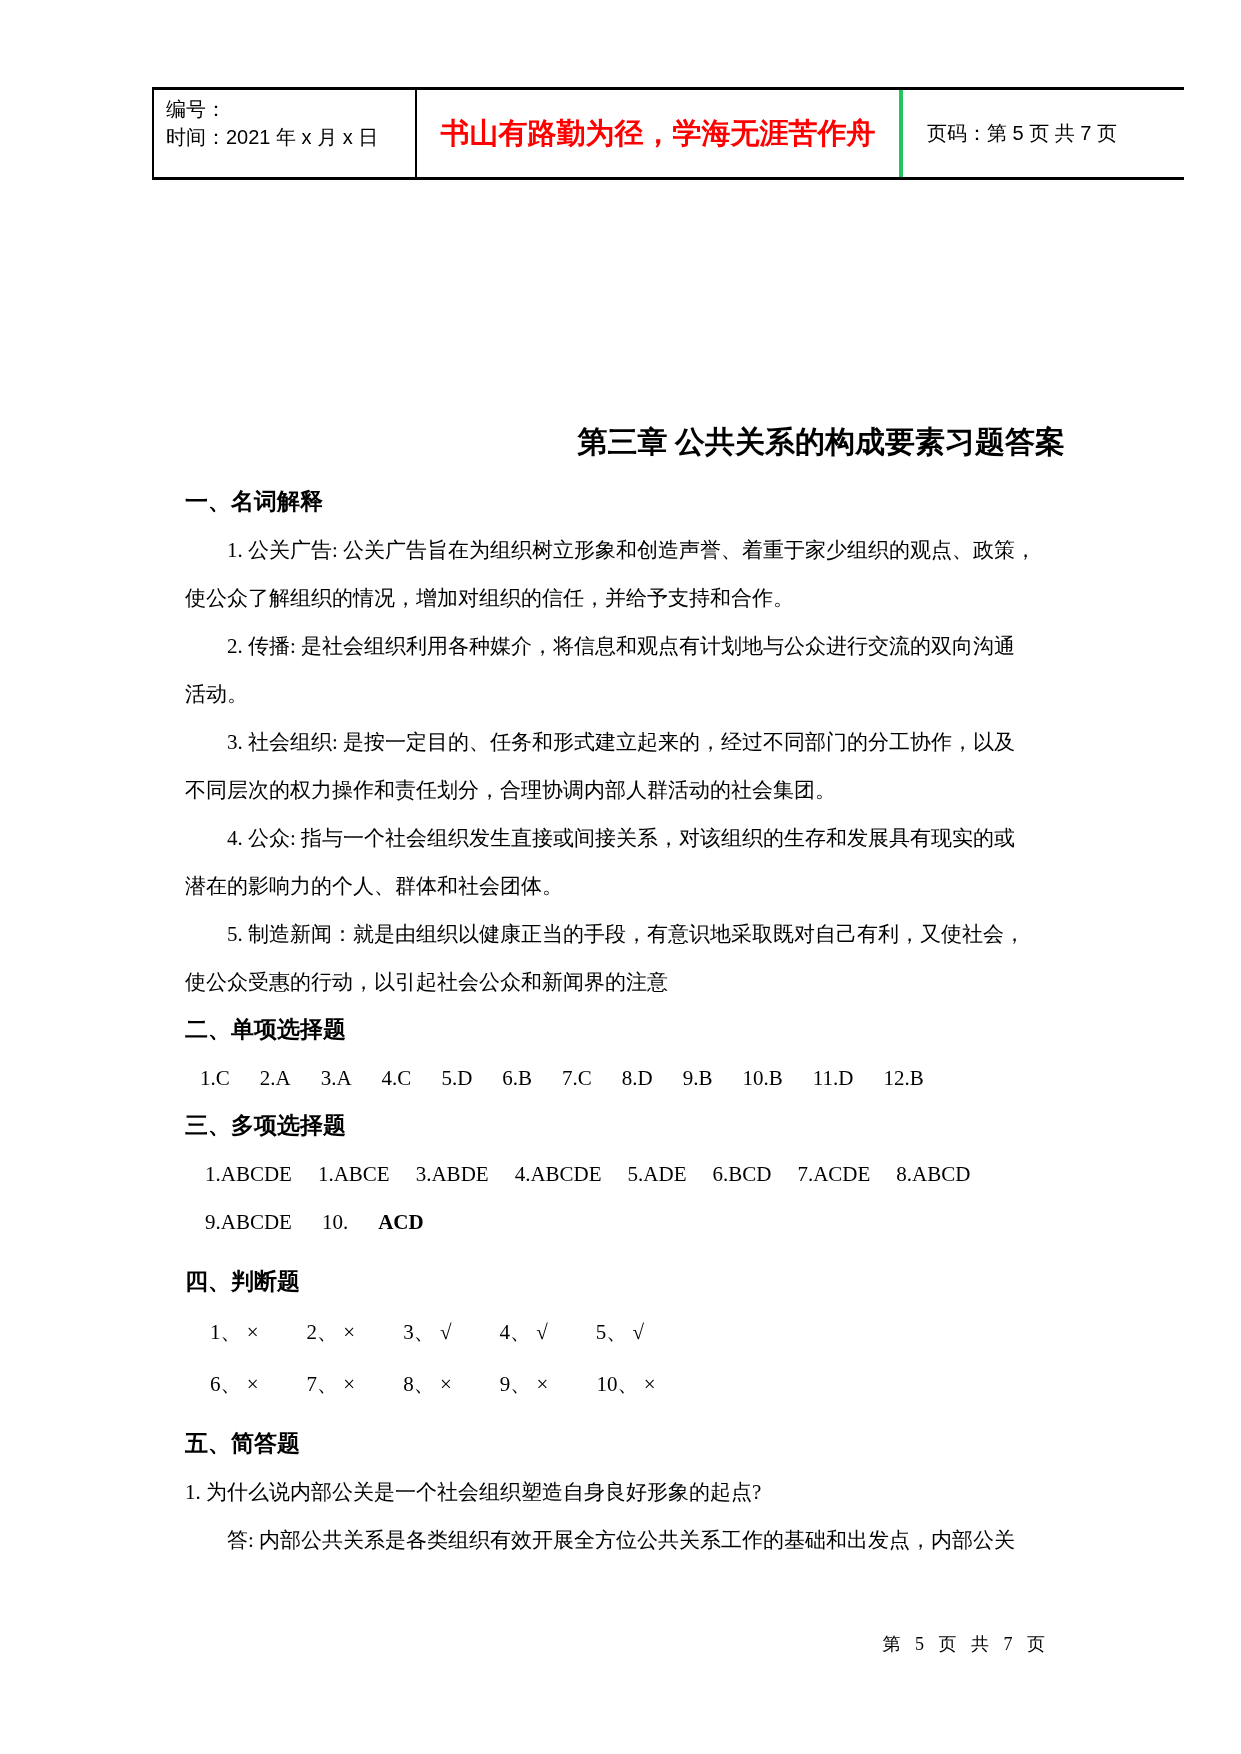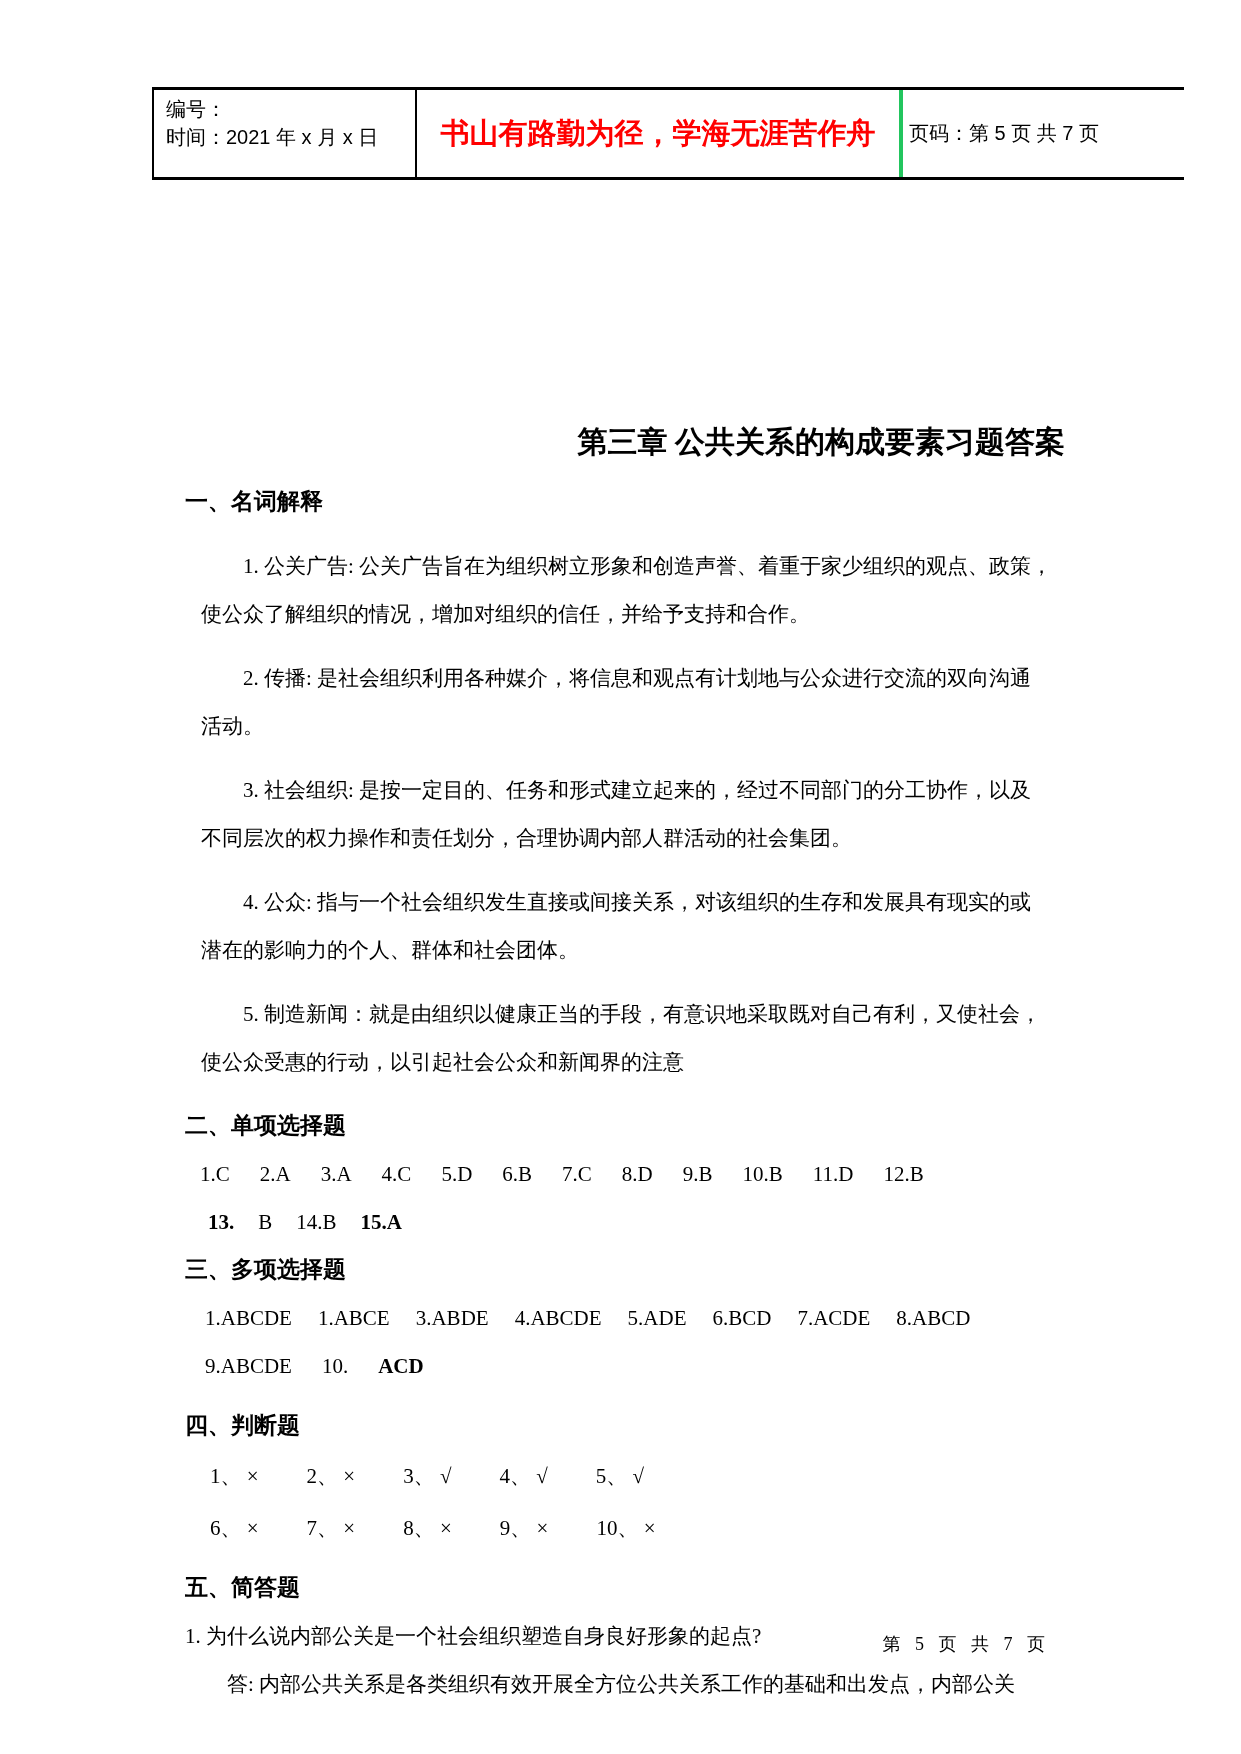--- a/index.html
+++ b/index.html
@@ -31,36 +31,36 @@
     font-size: 20px; line-height: 28px;
     white-space: nowrap;
   }
   .hcell-center {
     width: 486px; border-right: 4px solid #22c55e;
     display: flex; align-items: center; justify-content: center;
   }
   .slogan { font-size: 29px; font-weight: bold; white-space: nowrap; }
   .hcell-right {
     flex: 1; display: flex; align-items: center;
-    padding-left: 6px; font-size: 20px; white-space: nowrap;
+    padding-left: 24px; font-size: 20px; white-space: nowrap;
   }
 
   
   .content {
     position: absolute; left: 185px; top: 418px; width: 880px;
     font-size: 21px; line-height: 48px;
   }
   .doc-title {
     font-size: 30px; font-weight: bold; text-align: right;
     line-height: 48px; margin: 0 0 12px 0;
   }
   .sec-heading {
     font-size: 23px; font-weight: bold; line-height: 48px; margin: 0;
   }
-  .para { margin: 16px; }
+  .para { margin: 0; }
   .line { white-space: nowrap; }
   .indent { text-indent: 2em; }
 
   .answer-row {
     display: flex; align-items: flex-end;
     line-height: 48px; white-space: nowrap;
   }
   .row-sc1  { padding-left: 15px; gap: 30px; }
   .row-sc2  { padding-left: 23px; gap: 24px; }
   .row-mc1  { padding-left: 20px; gap: 26px; }
@@ -131,26 +131,20 @@
       <span>4.C</span>
       <span>5.D</span>
       <span>6.B</span>
       <span>7.C</span>
       <span>8.D</span>
       <span>9.B</span>
       <span>10.B</span>
       <span>11.D</span>
       <span>12.B</span>
     </div>
-    <div class="answer-row row-sc2">
-      <span class="bold">13.</span>
-      <span>B</span>
-      <span>14.B</span>
-      <span class="bold">15.A</span>
-    </div>
 
     <h2 class="sec-heading">三、多项选择题</h2>
     <div class="answer-row row-mc1">
       <span>1.ABCDE</span>
       <span>1.ABCE</span>
       <span>3.ABDE</span>
       <span>4.ABCDE</span>
       <span>5.ADE</span>
       <span>6.BCD</span>
       <span>7.ACDE</span>

